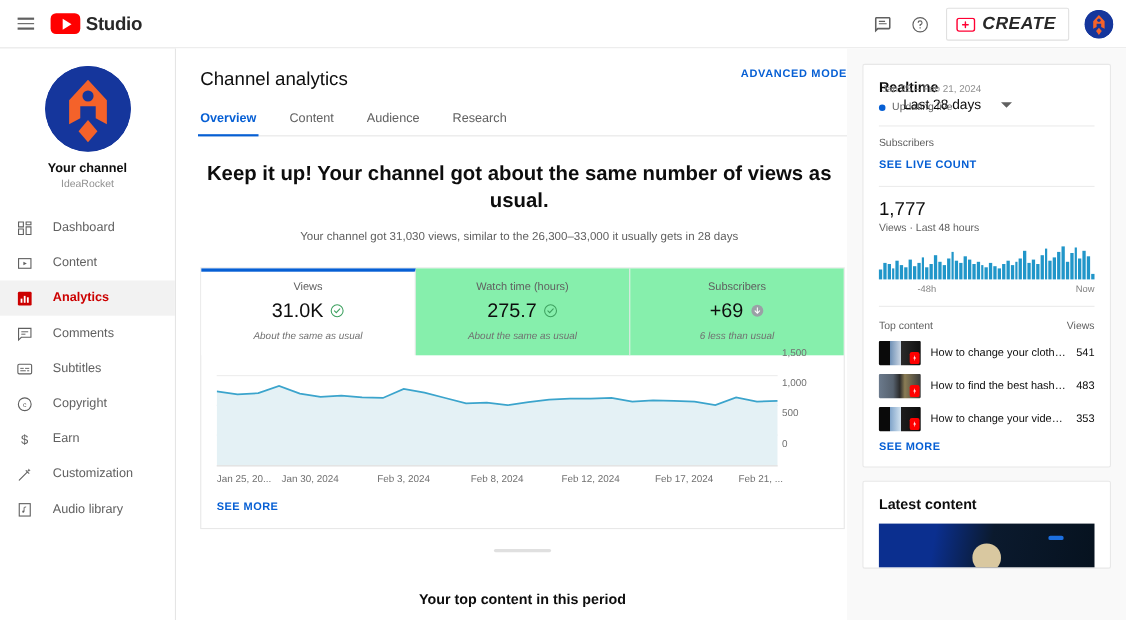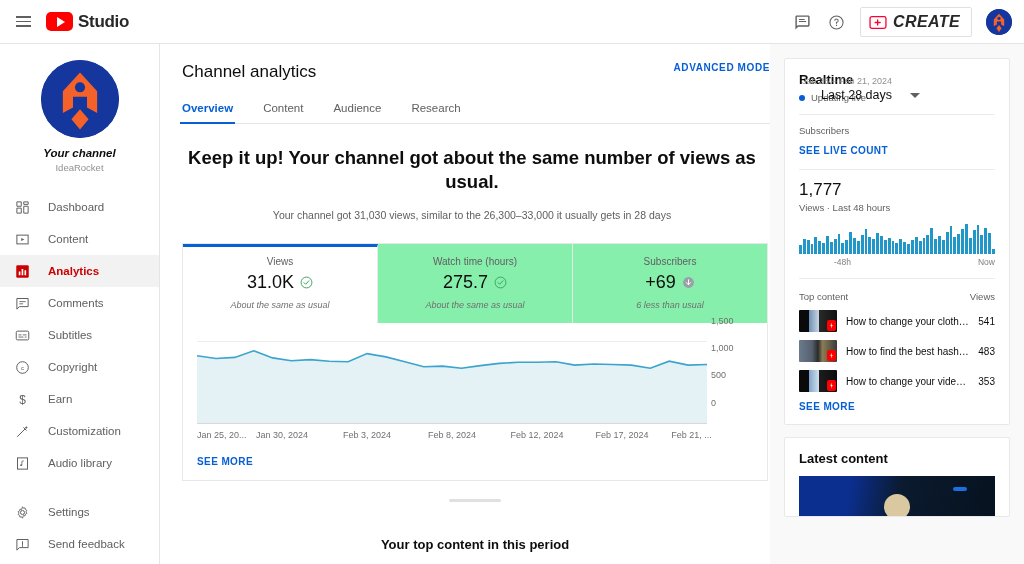--- a/index.html
+++ b/index.html
@@ -65,21 +65,21 @@
   .sidebar {
     width: 160px; flex: 0 0 160px; height: 520px;
     border-right: 1px solid #e5e5e5; background: #fff;
     display: flex; flex-direction: column; padding-top: 10px;
   }
   .channel-block { display: flex; flex-direction: column; align-items: center; padding: 6px 0 10px; }
   .avatar-big {
     width: 78px; height: 78px; border-radius: 50%; background: #15369c;
     display: flex; align-items: center; justify-content: center; overflow: hidden;
   }
-  .channel-name { font-size: 11.5px; font-weight: 700; color: #0d0d0d; margin-top: 9px; font-style: italic; }
+  .channel-name { font-size: 11.5px; font-weight: 700; color: #0d0d0d; margin-top: 9px; }
   .channel-handle { font-size: 9.5px; color: #909090; margin-top: 3px; }
 
   .nav { margin-top: 8px; }
   .nav-item {
     display: flex; align-items: center; gap: 17px;
     height: 32px; padding-left: 14px; cursor: pointer;
     color: #606060; font-size: 11.5px;
   }
   .nav-item.active { background: #f2f2f2; color: #cc0000; font-weight: 600; }
   .nav-ico { width: 17px; height: 17px; flex: 0 0 17px; display: flex; align-items: center; justify-content: center; }
@@ -355,40 +355,20 @@
             <svg width="15" height="15" viewBox="0 0 24 24">
                 <rect x="4" y="3" width="16" height="18" fill="none" stroke="#606060" stroke-width="1.6"></rect>
                 <path d="M11 8.5v6M11 8.5l3-.8" stroke="#606060" stroke-width="1.3"></path>
                 <circle cx="9.8" cy="14.6" r="1.5" fill="#606060"></circle>
               </svg>
           </span>
           <span>Audio library</span>
         </div>
       </div>
 
-      <div class="nav-bottom">
-        <div class="nav-item">
-          <span class="nav-ico">
-            <svg width="15" height="15" viewBox="0 0 24 24">
-                <circle cx="12" cy="12" r="3.2" fill="none" stroke="#606060" stroke-width="1.6"></circle>
-                <path d="M12 2.8l1.4 2.3 2.7-.5.4 2.7 2.4 1.3-1.3 2.4 1.3 2.4-2.4 1.3-.4 2.7-2.7-.5L12 21.2l-1.4-2.3-2.7.5-.4-2.7-2.4-1.3L6.4 13l-1.3-2.4 2.4-1.3.4-2.7 2.7.5z" fill="none" stroke="#606060" stroke-width="1.4"></path>
-              </svg>
-          </span>
-          <span>Settings</span>
-        </div>
-        <div class="nav-item">
-          <span class="nav-ico">
-            <svg width="15" height="15" viewBox="0 0 24 24">
-                <path d="M3 4h18v13H7l-4 4z" fill="none" stroke="#606060" stroke-width="1.6"></path>
-                <path d="M12 7.5v4.5M12 13.8v1.3" stroke="#606060" stroke-width="1.6" stroke-linecap="round"></path>
-              </svg>
-          </span>
-          <span>Send feedback</span>
-        </div>
-      </div>
     </div>
 
     <div class="main">
       <div class="main-col">
 
         <div class="page-title">Channel analytics</div>
         <div class="advanced-mode">ADVANCED MODE</div>
 
         <div class="tabs">
           <div class="tab active">Overview</div>

